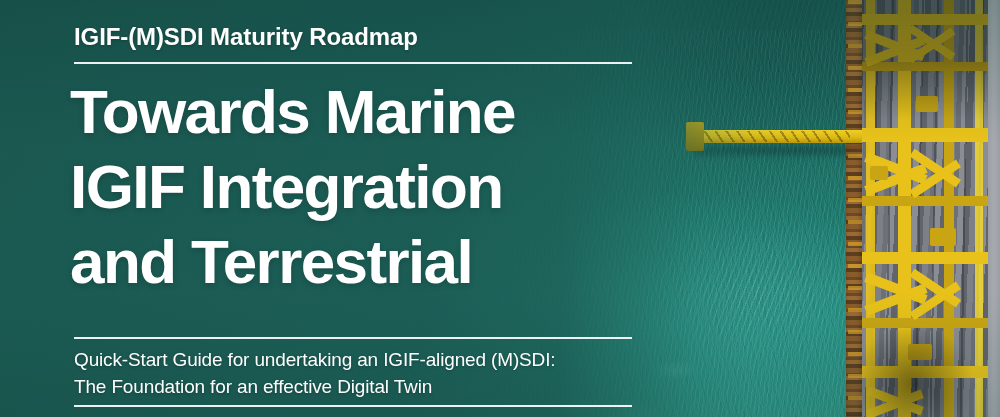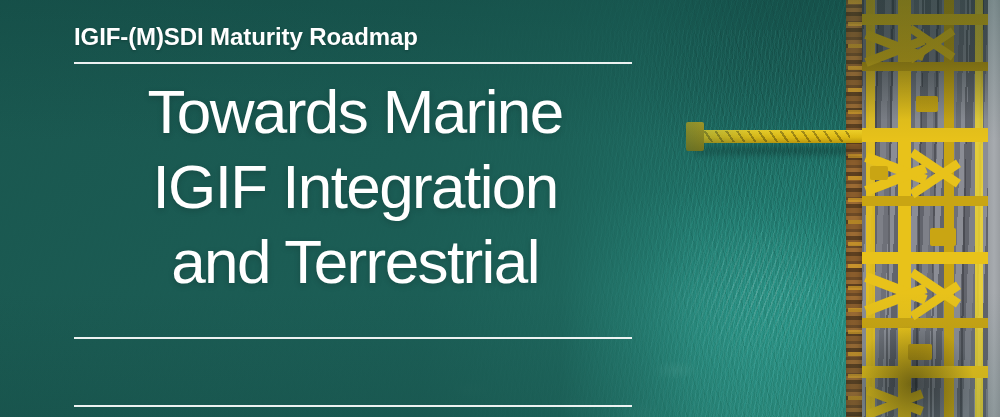--- a/index.html
+++ b/index.html
@@ -155,24 +155,23 @@
   .rule {
     position:absolute; left:0; width:558px; height:2px;
     background:rgba(255,255,255,.92);
   }
   .rule-top    { top:62px; }
   .rule-mid    { top:337px; }
   .rule-bottom { top:405px; }
 
   .headline {
     position:absolute; left:-4px; top:74px; width:570px;
-    font-size:62px; font-weight:400; color:#ffffff;
+    font-size:62px; font-weight:700; color:#ffffff;
     line-height:75px; letter-spacing:-1.6px;
     text-shadow:0 2px 6px rgba(0,0,0,.18);
-    text-align:center;
   }
   .headline .ln { display:block; white-space:nowrap; }
 
   .subtitle {
     position:absolute; left:0; top:346px; width:570px;
     font-size:19px; font-weight:400; color:#ffffff;
     line-height:27px; letter-spacing:-0.15px;
     text-shadow:0 1px 3px rgba(0,0,0,.25);
   }
   .subtitle .ln { display:block; white-space:nowrap; }
@@ -257,17 +256,21 @@
     <div class="rule rule-top"></div>
 
     <div class="headline">
       <span class="ln">Towards Marine</span>
       <span class="ln">IGIF Integration</span>
       <span class="ln">and Terrestrial</span>
     </div>
 
     <div class="rule rule-mid"></div>
 
+    <div class="subtitle">
+      <span class="ln">Quick-Start Guide for undertaking an IGIF-aligned (M)SDI:</span>
+      <span class="ln">The Foundation for an effective Digital Twin</span>
+    </div>
 
     <div class="rule rule-bottom"></div>
   </div>
 
 </div>
 
 </body></html>

